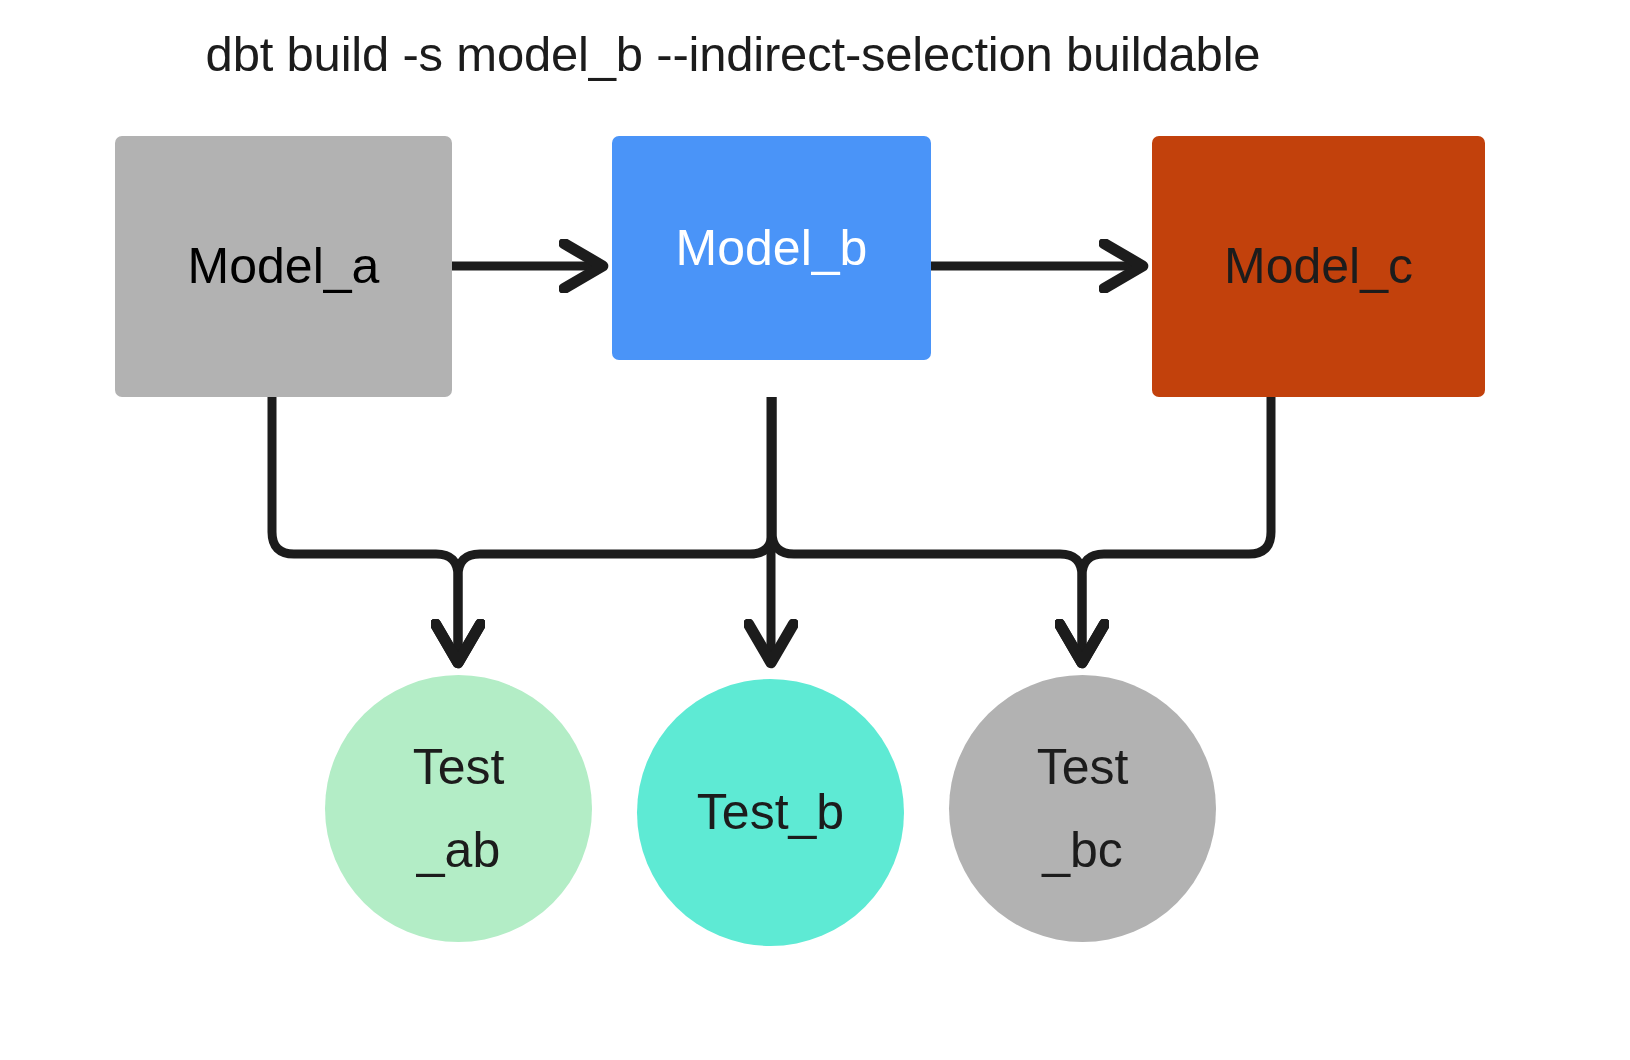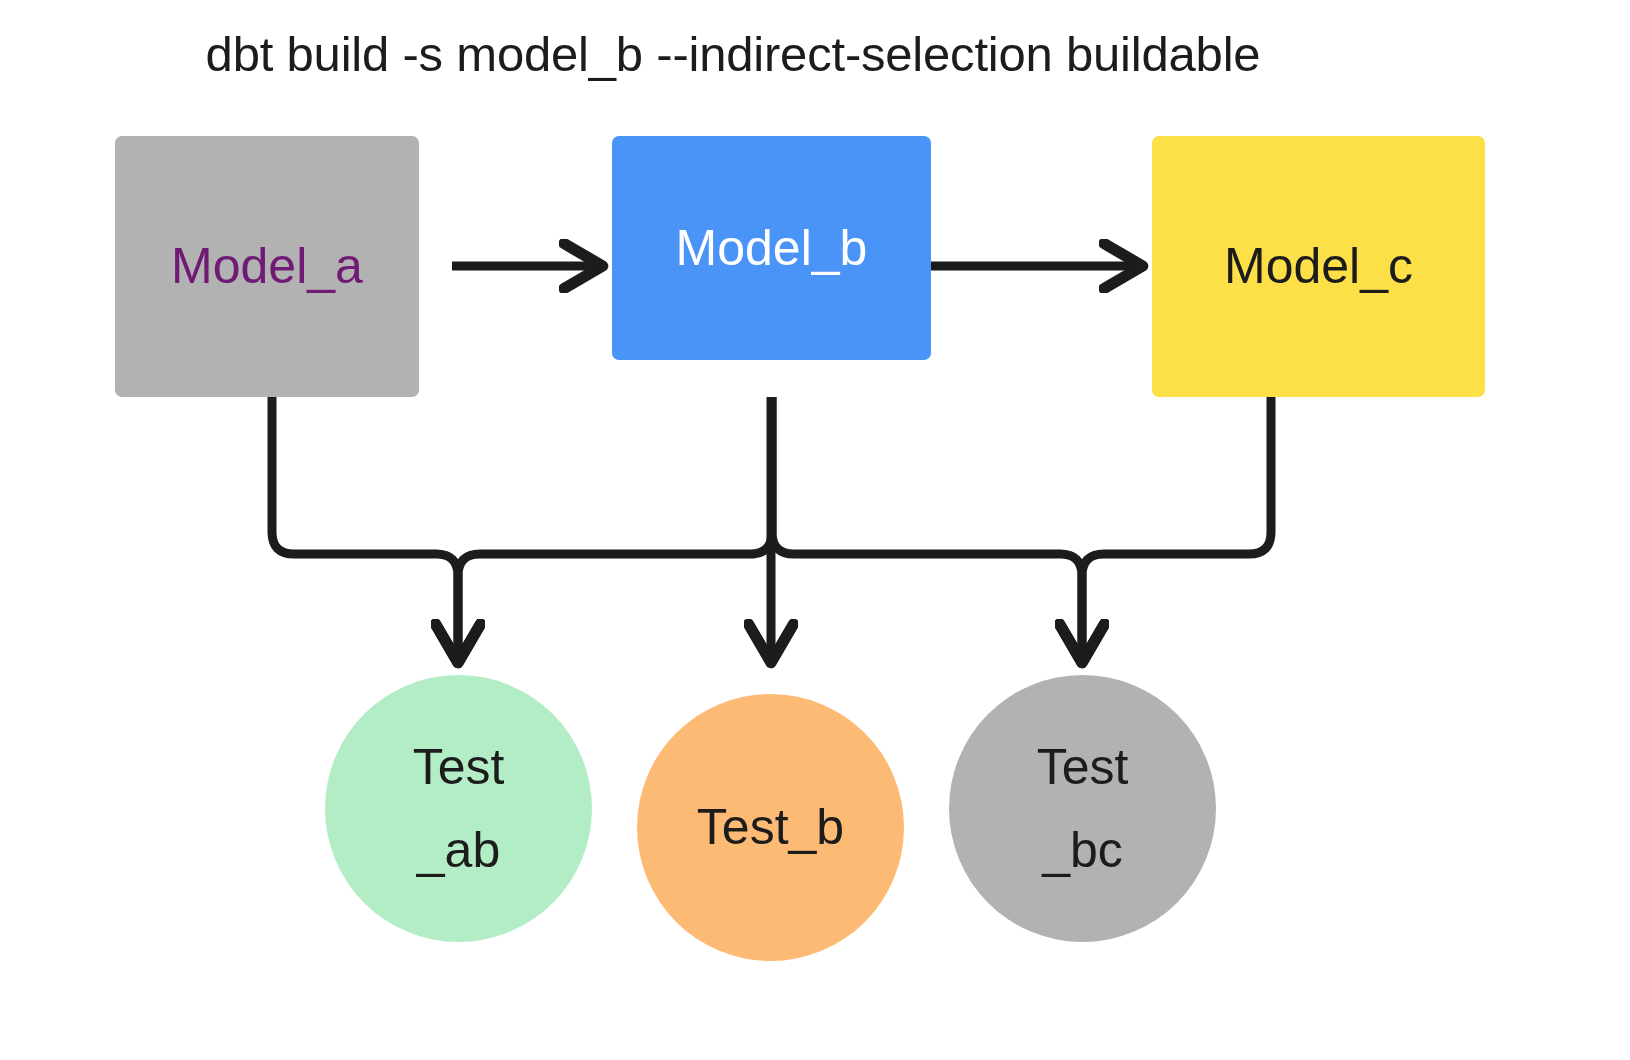--- a/index.html
+++ b/index.html
@@ -88,38 +88,38 @@
       <path d="M772,397 L772,532 Q772,554 750,554 L480,554 Q458,554 458,576 L458,660" marker-end="url(#arrowhead)"></path>
 
       <path d="M771,397 L771,660" marker-end="url(#arrowhead)"></path>
 
       <path d="M772,397 L772,532 Q772,554 794,554 L1060,554 Q1082,554 1082,576 L1082,660" marker-end="url(#arrowhead)"></path>
 
       <path d="M1271,397 L1271,532 Q1271,554 1249,554 L1104,554 Q1082,554 1082,576 L1082,660" marker-end="url(#arrowhead)"></path>
     </g>
   </svg>
 
-  <div class="node-box" style="left:115px; top:136px; width:304px; height:261px; background:#b2b2b2; color:#701a75;text-align:right;">
+  <div class="node-box" style="left:115px; top:136px; width:337px; height:261px; background:#b2b2b2; color:#000000;text-align:right;">
     <span>Model_a</span>
   </div>
 
   <div class="node-box" style="left:612px; top:136px; width:319px; height:224px; background:#4a94f8; color:#ffffff;">
     <span>Model_b</span>
   </div>
 
-  <div class="node-box" style="left:1152px; top:136px; width:333px; height:261px; background:#fde047; color:#1c1c1c;">
+  <div class="node-box" style="left:1152px; top:136px; width:333px; height:261px; background:#c2410c; color:#1c1c1c;">
     <span>Model_c</span>
   </div>
 
   <div class="node-circle" style="left:325px; top:675px; width:267px; height:267px; background:#b3edc6; color:#1c1c1c;">
     <span class="line">Test</span>
     <span class="line">_ab</span>
   </div>
 
-  <div class="node-circle" style="left:637px; top:694px; width:267px; height:267px; background:#fdba74; color:#1c1c1c;">
+  <div class="node-circle" style="left:637px; top:679px; width:267px; height:267px; background:#5eead4; color:#1c1c1c;">
     <span class="line">Test_b</span>
   </div>
 
   <div class="node-circle" style="left:949px; top:675px; width:267px; height:267px; background:#b2b2b2; color:#1c1c1c;">
     <span class="line">Test</span>
     <span class="line">_bc</span>
   </div>
 
 </div>
 

